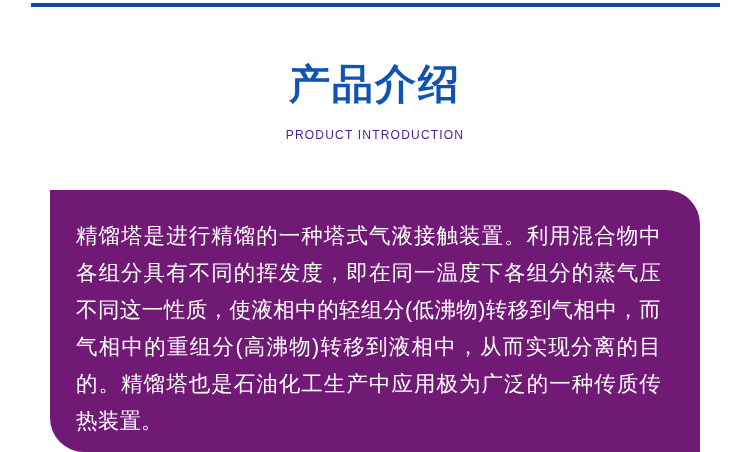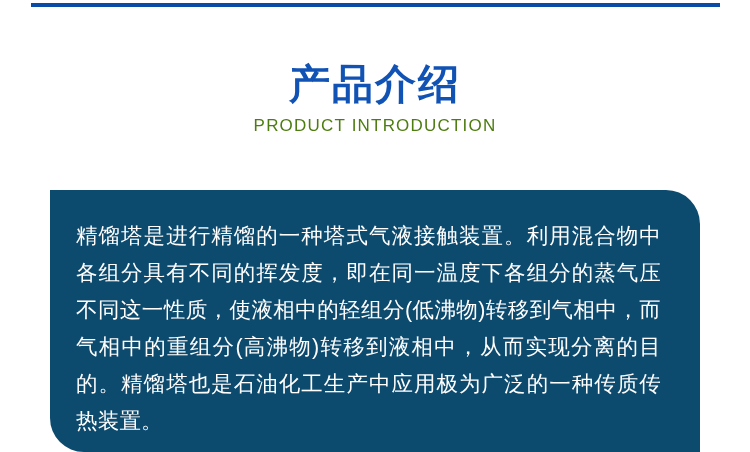--- a/index.html
+++ b/index.html
@@ -37,37 +37,37 @@
     margin: 0;
     padding-top: 62px;
     font-size: 41px;
     line-height: 1.08;
     font-weight: bold;
     color: #1153b4;
     letter-spacing: 2px;
     font-family: "Liberation Sans", "DejaVu Sans", sans-serif;
   }
   .page-subtitle {
-    margin: 0;
+    margin: 12px;
     padding-top: 11px;
-    font-size: 17px;
+    font-size: 12px;
     line-height: 1.1;
     font-weight: normal;
-    color: #4d7c0f;
+    color: #4c1d95;
     letter-spacing: 1.2px;
   }
 
   
   .desc-panel {
     position: absolute;
     left: 50px;
     top: 190px;
     width: 650px;
     height: 262px;
-    background: #0c4a6e;
+    background: #701a75;
     border-radius: 0 34px 0 34px;
     box-sizing: border-box;
     padding: 28px 39px 10px 26px;
   }
   .desc-text {
     margin: 0;
     color: #ffffff;
     font-size: 21.5px;
     line-height: 37px;
     text-align: justify;

